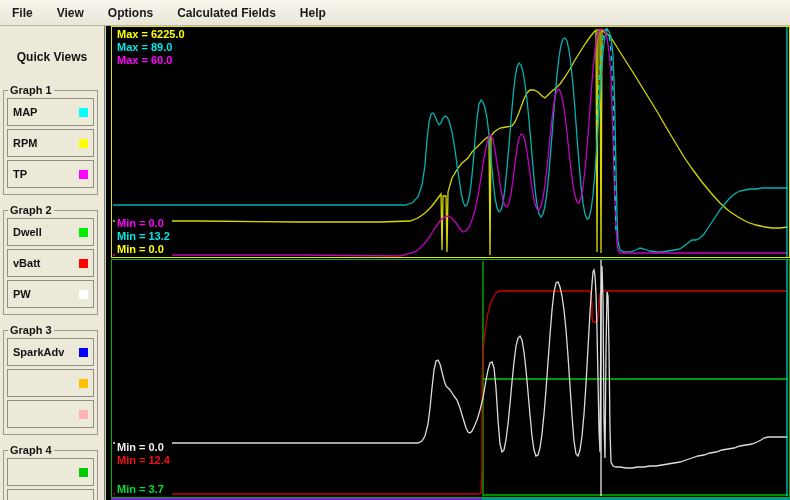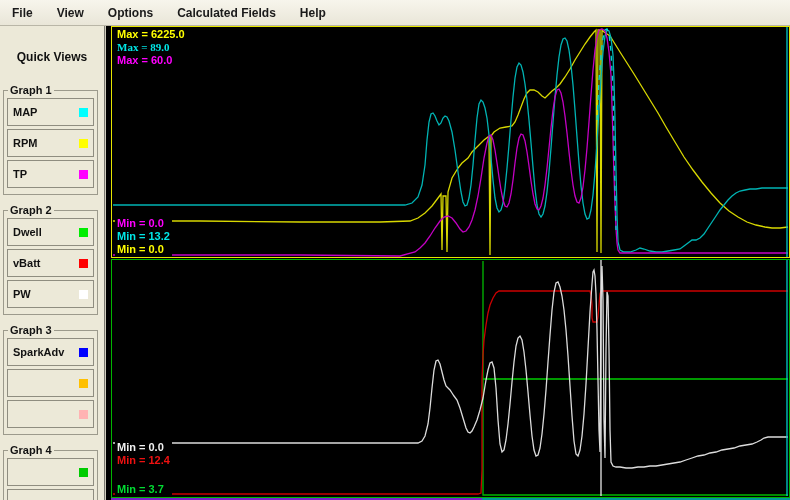--- a/index.html
+++ b/index.html
@@ -136,21 +136,21 @@
 <div class="pane" style="left: 111px; top: 26px; width: 677px; height: 230px; border-color: rgb(230, 230, 0);">
     <svg width="677" height="230" viewBox="112 27 677 230">
       <polyline points="113,221 200,221 300,222 380,222 410,221 418,218 425,213 432,206 438,198 441,194 442,250 443,196 446,196 447,252 448,192 452,178 458,168 462,163 468,158 472,152 478,146 484,140 488,137 489,137 490,255 491,136 494,132 500,128 506,127 512,126 515,122 518,115 521,107 524,99 527,93 530,90 534,90 538,92 542,96 545,98 548,95 552,91 556,88 560,84 565,77 570,69 575,60 580,52 585,44 590,37 594,32 596,30 597,252 598,30 600,30 601,253 602,30 604,32 607,34 610,36 615,44 620,52 627,63 634,74 642,87 650,100 658,113 666,127 675,142 684,157 693,170 702,182 711,193 720,203 729,211 738,217 747,222 756,225 765,227 772,228 780,228 788,227" fill="none" stroke="#d8d800" stroke-width="1.3"></polyline>
       <polyline points="113,205 250,205 380,205 405,205 412,203 418,197 422,185 425,165 427,140 429,122 431,114 433,113 435,116 437,121 439,125 441,123 443,118 445,116 447,117 449,121 452,132 455,150 458,172 461,192 463,202 465,206 467,205 469,198 471,185 473,165 475,140 477,118 479,104 481,100 483,102 485,108 487,118 489,135 491,158 493,180 495,198 497,208 499,212 501,210 503,203 505,188 507,168 509,145 511,120 513,97 515,78 517,67 519,63 521,65 523,72 525,84 527,100 529,120 531,143 533,167 535,189 537,205 539,214 541,217 543,214 545,206 547,192 549,172 551,148 553,122 555,97 557,75 559,57 561,45 563,39 565,38 567,41 569,50 571,65 573,85 575,110 577,137 579,163 581,186 583,203 585,214 587,219 589,218 591,210 593,195 595,172 597,143 599,110 601,78 603,52 605,36 607,30 609,31 611,38 613,55 614,80 615,120 616,170 617,215 618,242 620,250 624,252 630,252 636,250 640,248 644,249 650,251 656,252 662,252 668,251 674,250 680,249 684,246 688,243 692,240 696,240 700,238 704,234 708,228 712,222 716,216 720,210 724,205 728,200 732,196 736,193 740,191 745,190 750,189 756,189 762,188 770,188 780,188 788,188" fill="none" stroke="#00b4b4" stroke-width="1.3"></polyline>
       <polyline points="113,255 300,255 400,256 415,252 420,248 425,243 430,236 435,228 440,221 444,217 448,216 452,218 456,223 460,229 463,232 466,231 469,227 472,220 475,210 478,196 481,178 484,158 487,143 489,136 491,135 493,140 495,150 497,163 499,177 501,190 503,200 505,206 507,207 509,203 511,194 513,180 515,163 517,148 519,138 521,134 523,135 525,141 527,152 529,166 531,181 533,194 535,204 537,209 539,210 541,206 543,198 545,185 547,168 549,148 551,128 553,110 555,97 557,90 559,89 561,93 563,102 565,116 567,133 569,152 571,170 573,185 575,196 577,202 579,203 581,198 583,187 585,170 587,148 589,122 591,95 593,70 595,50 597,37 599,30 602,29 605,31 607,38 609,52 611,75 612,105 613,140 614,175 615,205 616,228 617,243 618,250 620,253 640,253 680,253 720,253 788,253" fill="none" stroke="#c400c4" stroke-width="1.3"></polyline>
       <polyline points="597,120 599,80 601,55 603,38 605,30 607,29 609,34 611,52 613,90 614,140 615,190 616,230" fill="none" stroke="#00d8d8" stroke-width="1.3" stroke-dasharray="5,5"></polyline>
       <polyline points="787,27 787,257" fill="none" stroke="#00cccc" stroke-width="1.3"></polyline>
     </svg>
     <div class="pane-labels top">
       <div style="color: rgb(255, 255, 0);">Max = 6225.0</div>
-      <div style="color: rgb(0, 230, 230); font-family: Liberation Serif, serif;">Max = 89.0</div>
+      <div style="color: rgb(0, 230, 230);">Max = 89.0</div>
       <div style="color: rgb(255, 0, 255);">Max = 60.0</div>
     </div>
     <div class="pane-labels bottom">
       <div style="color: rgb(255, 0, 255);">Min = 0.0</div>
       <div style="color: rgb(0, 230, 230);">Min = 13.2</div>
       <div style="color: rgb(255, 255, 0);">Min = 0.0</div>
     </div>
   </div>
 <div class="pane" style="left: 111px; top: 259px; width: 677px; height: 237px; border-color: rgb(0, 180, 0);">
     <svg width="677" height="237" viewBox="112 260 677 237">

